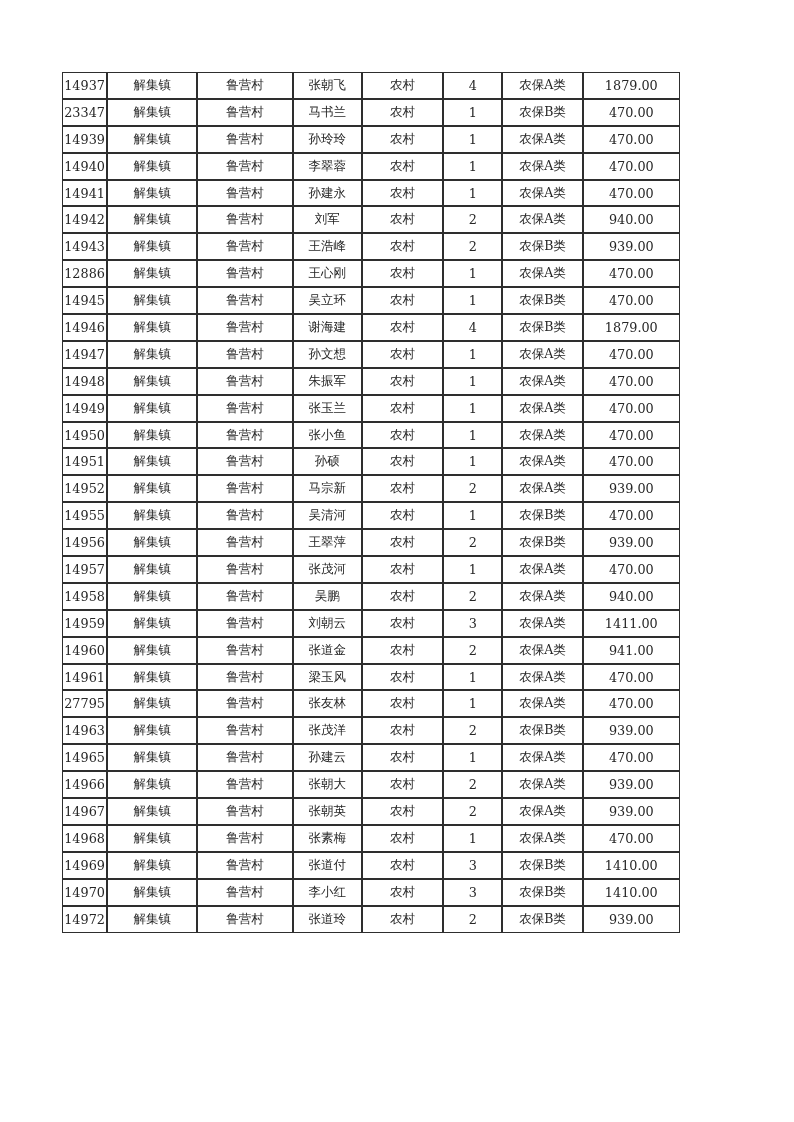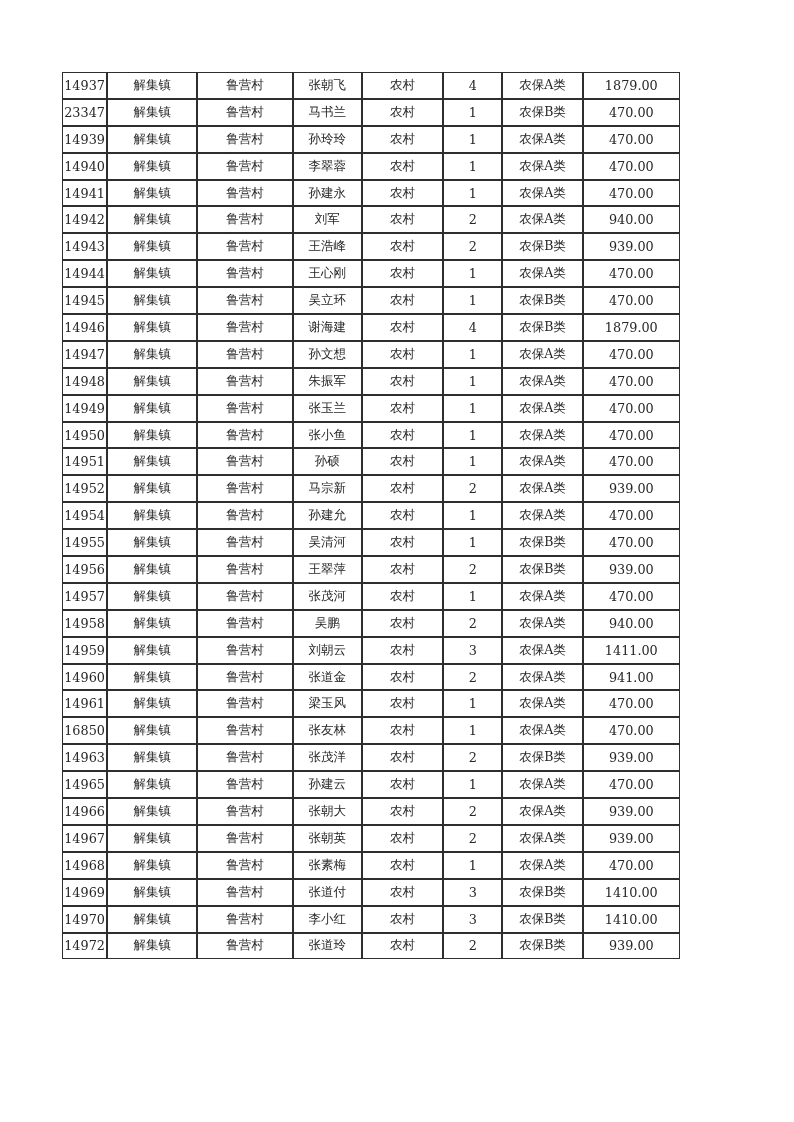--- a/index.html
+++ b/index.html
@@ -129,21 +129,21 @@
           <td class="num">14943</td>
           <td>解集镇</td>
           <td>鲁营村</td>
           <td>王浩峰</td>
           <td>农村</td>
           <td class="num">2</td>
           <td>农保B类</td>
           <td class="num">939.00</td>
         </tr>
         <tr>
-          <td class="num">14944</td>
+          <td class="num">12886</td>
           <td>解集镇</td>
           <td>鲁营村</td>
           <td>王心刚</td>
           <td>农村</td>
           <td class="num">1</td>
           <td>农保A类</td>
           <td class="num">470.00</td>
         </tr>
         <tr>
           <td class="num">14945</td>
@@ -219,30 +219,20 @@
           <td class="num">14952</td>
           <td>解集镇</td>
           <td>鲁营村</td>
           <td>马宗新</td>
           <td>农村</td>
           <td class="num">2</td>
           <td>农保A类</td>
           <td class="num">939.00</td>
         </tr>
         <tr>
-          <td class="num">14954</td>
-          <td>解集镇</td>
-          <td>鲁营村</td>
-          <td>孙建允</td>
-          <td>农村</td>
-          <td class="num">1</td>
-          <td>农保A类</td>
-          <td class="num">470.00</td>
-        </tr>
-        <tr>
           <td class="num">14955</td>
           <td>解集镇</td>
           <td>鲁营村</td>
           <td>吴清河</td>
           <td>农村</td>
           <td class="num">1</td>
           <td>农保B类</td>
           <td class="num">470.00</td>
         </tr>
         <tr>
@@ -299,21 +289,21 @@
           <td class="num">14961</td>
           <td>解集镇</td>
           <td>鲁营村</td>
           <td>梁玉风</td>
           <td>农村</td>
           <td class="num">1</td>
           <td>农保A类</td>
           <td class="num">470.00</td>
         </tr>
         <tr>
-          <td class="num">16850</td>
+          <td class="num">27795</td>
           <td>解集镇</td>
           <td>鲁营村</td>
           <td>张友林</td>
           <td>农村</td>
           <td class="num">1</td>
           <td>农保A类</td>
           <td class="num">470.00</td>
         </tr>
         <tr>
           <td class="num">14963</td>

